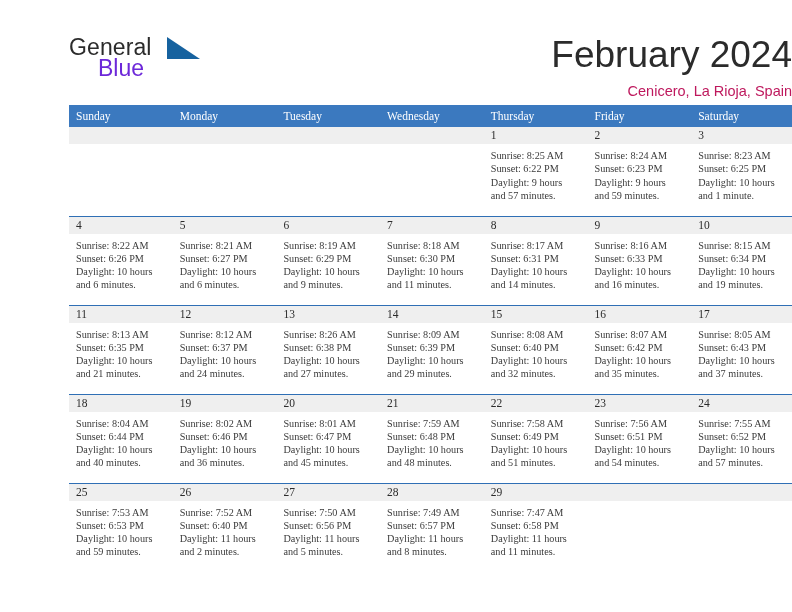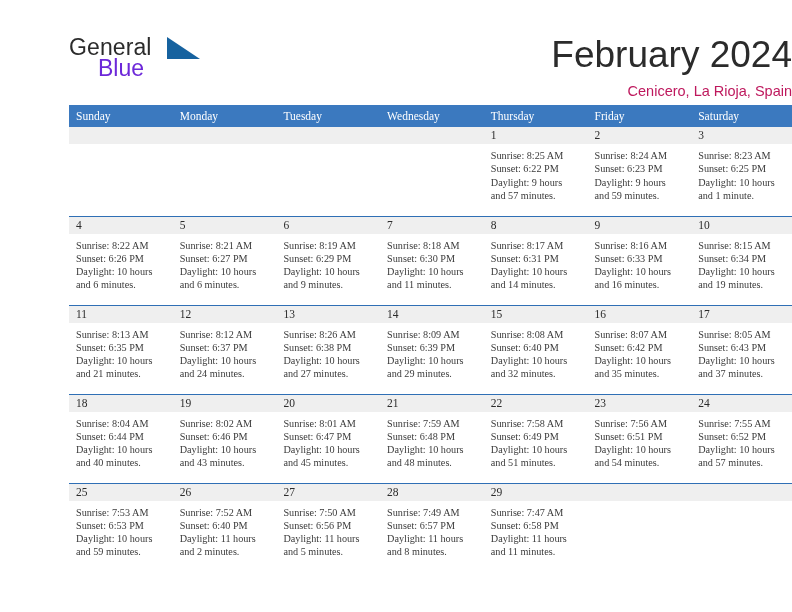--- a/index.html
+++ b/index.html
@@ -348,21 +348,21 @@
               <span>Daylight: 10 hours</span>
               <span>and 40 minutes.</span>
             </span>
           </td>
           <td>
             <span class="daynum">19</span>
             <span class="info">
               <span>Sunrise: 8:02 AM</span>
               <span>Sunset: 6:46 PM</span>
               <span>Daylight: 10 hours</span>
-              <span>and 43 minutes.</span>
+              <span>and 36 minutes.</span>
             </span>
           </td>
           <td>
             <span class="daynum">20</span>
             <span class="info">
               <span>Sunrise: 8:01 AM</span>
               <span>Sunset: 6:47 PM</span>
               <span>Daylight: 10 hours</span>
               <span>and 45 minutes.</span>
             </span>

